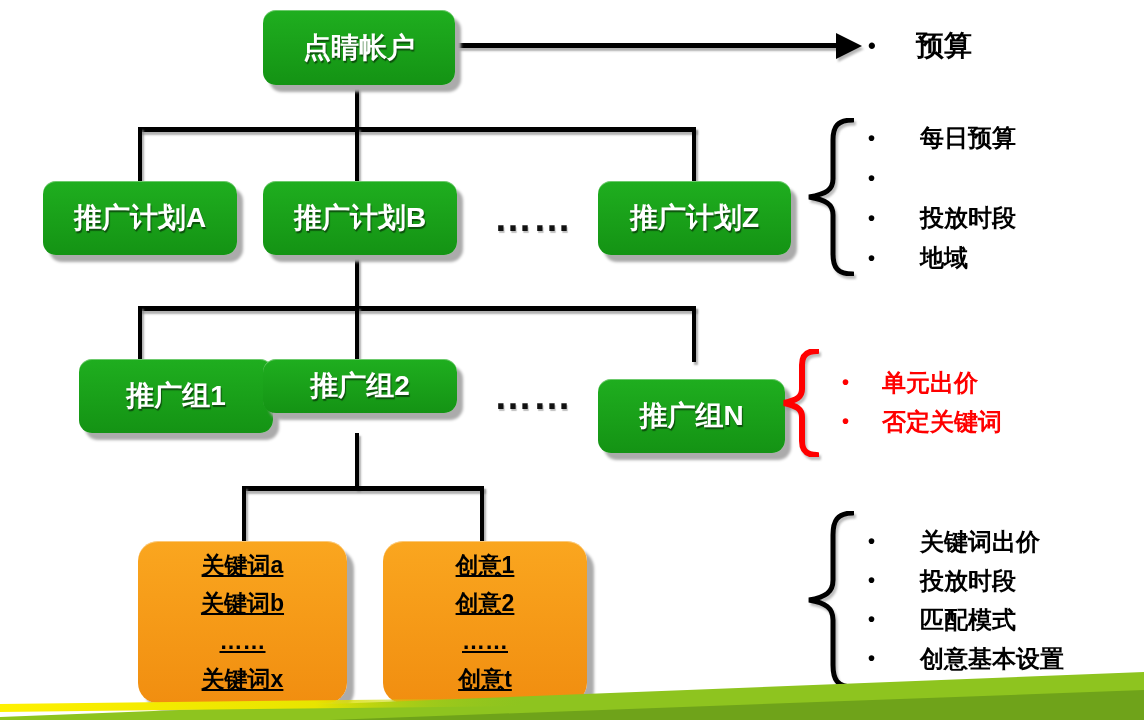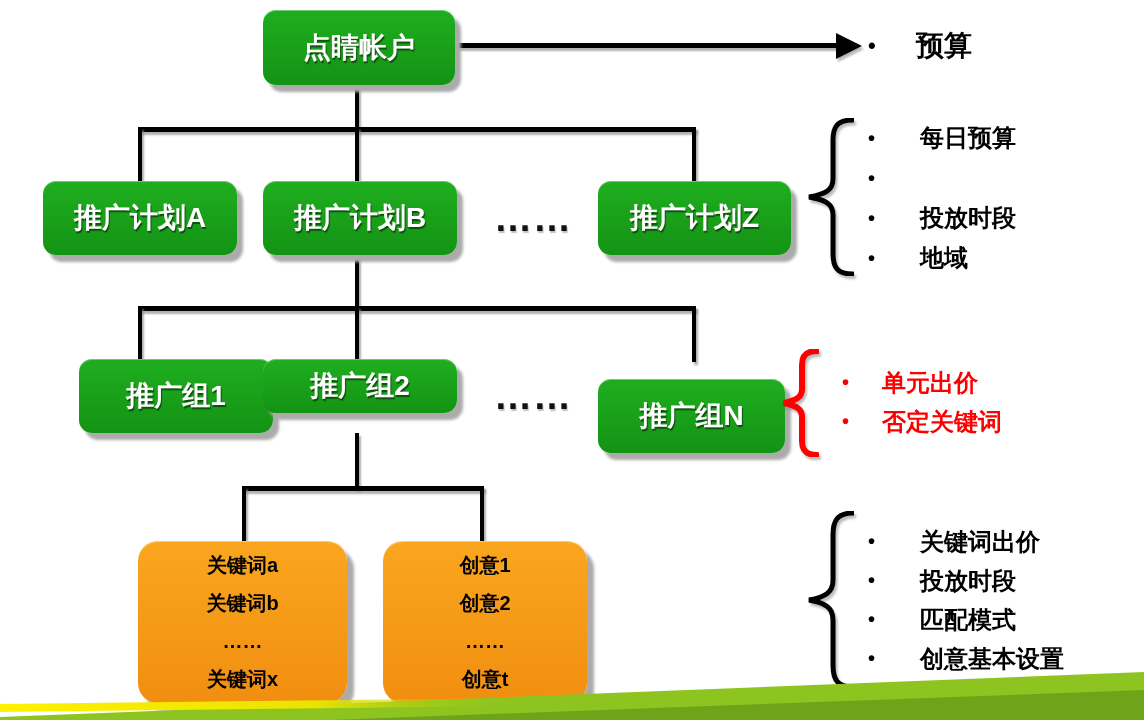--- a/index.html
+++ b/index.html
@@ -12,23 +12,23 @@
     position:absolute;display:flex;align-items:center;justify-content:center;
     background:linear-gradient(180deg,#1fae1f 0%,#149314 100%);
     color:#fff;font-weight:bold;font-size:28px;border-radius:13px;
     box-shadow:inset 0 1px 0 rgba(255,255,255,.35), 6px 7px 3px #ababab;
     text-shadow:1px 2px 1px rgba(0,0,0,.5);
     white-space:nowrap;
   }
   .obox{
     position:absolute;display:flex;flex-direction:column;align-items:center;justify-content:center;
     background:linear-gradient(180deg,#faa61f 0%,#f18e10 100%);
-    color:#000;font-weight:bold;font-size:20px;line-height:38px;border-radius:20px;
+    color:#000;font-weight:bold;font-size:23px;line-height:38px;border-radius:20px;
     box-shadow:inset 0 1px 0 rgba(255,255,255,.4), 7px 8px 3px #ababab;
-    text-align:center;white-space:nowrap;
+    text-align:center;white-space:nowrap;text-decoration:underline;
   }
   
   .line{position:absolute;background:#000;box-shadow:2px 3px 2px rgba(135,135,135,.65);}
   .hline{height:5px;}
   .vline{width:4px;}
   .arrowhead{
     position:absolute;width:0;height:0;
     border-left:26px solid #000;border-top:13px solid transparent;border-bottom:13px solid transparent;
     filter:drop-shadow(2px 3px 1px rgba(135,135,135,.6));
   }

